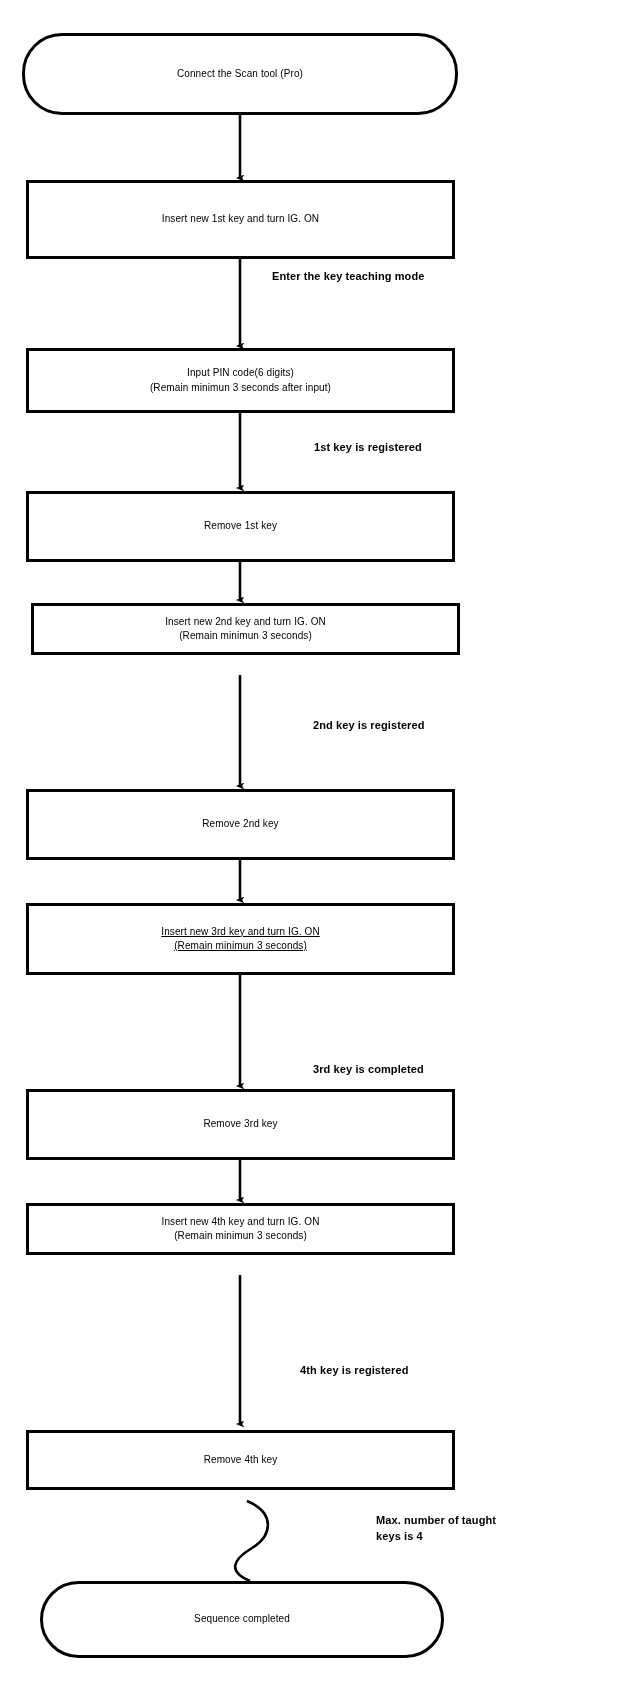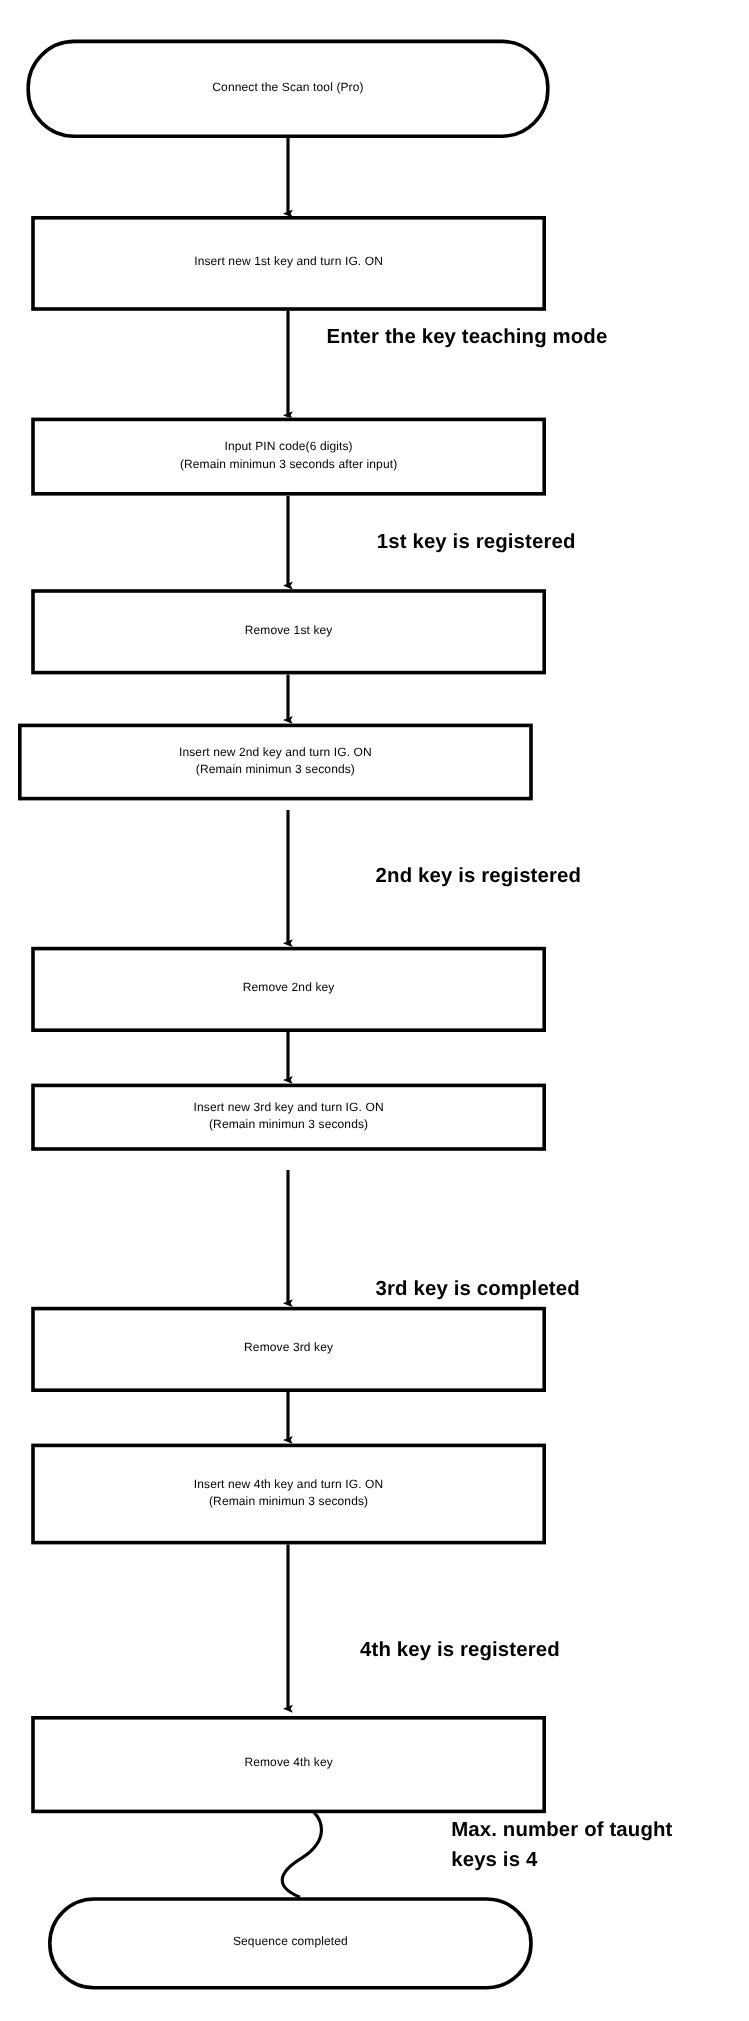--- a/index.html
+++ b/index.html
@@ -35,21 +35,21 @@
   .node.terminal {
     border-radius: 40px;
   }
   .node .line {
     display: block;
     white-space: nowrap;
   }
   .edge-label {
     position: absolute;
     color: #000000;
-    font-size: 17px;
+    font-size: 11px;
     line-height: 1.45;
     letter-spacing: 0.1px;
     font-weight: 600;
     white-space: pre-line;
     text-align: left;
   }
   .connector {
     position: absolute;
     left: 0;
     top: 0;
@@ -93,44 +93,44 @@
 
   <div class="node" style="left:26px; top:348px; width:429px; height:65px;">
     <span class="line">Input PIN code(6 digits)</span>
     <span class="line">(Remain minimun 3 seconds after input)</span>
   </div>
 
   <div class="node" style="left:26px; top:491px; width:429px; height:71px;">
     <span class="line">Remove 1st key</span>
   </div>
 
-  <div class="node" style="left:15px; top:603px; width:429px; height:64px;">
+  <div class="node" style="left:31px; top:603px; width:429px; height:52px;">
     <span class="line">Insert new 2nd key and turn IG. ON</span>
     <span class="line">(Remain minimun 3 seconds)</span>
   </div>
 
   <div class="node" style="left:26px; top:789px; width:429px; height:71px;">
     <span class="line">Remove 2nd key</span>
   </div>
 
-  <div class="node" style="left:26px; top:903px; width:429px; height:56px;">
+  <div class="node" style="left:26px; top:903px; width:429px; height:72px;text-decoration:underline;">
     <span class="line">Insert new 3rd key and turn IG. ON</span>
     <span class="line">(Remain minimun 3 seconds)</span>
   </div>
 
   <div class="node" style="left:26px; top:1089px; width:429px; height:71px;">
     <span class="line">Remove 3rd key</span>
   </div>
 
-  <div class="node" style="left:26px; top:1203px; width:429px; height:84px;">
+  <div class="node" style="left:26px; top:1203px; width:429px; height:52px;">
     <span class="line">Insert new 4th key and turn IG. ON</span>
     <span class="line">(Remain minimun 3 seconds)</span>
   </div>
 
-  <div class="node" style="left:26px; top:1430px; width:429px; height:81px;">
+  <div class="node" style="left:26px; top:1430px; width:429px; height:60px;">
     <span class="line">Remove 4th key</span>
   </div>
 
   <div class="node terminal" style="left:40px; top:1581px; width:404px; height:77px;">
     <span class="line">Sequence completed</span>
   </div>
 
   <div class="edge-label" style="left:272px; top:269px;">Enter the key teaching mode</div>
 
   <div class="edge-label" style="left:314px; top:440px;">1st key is registered</div>

